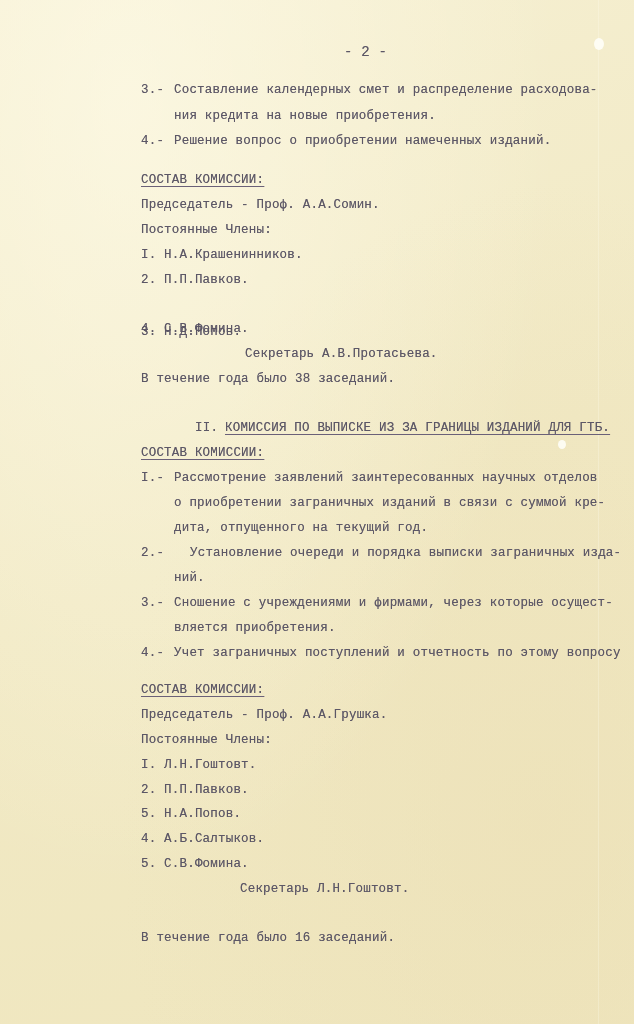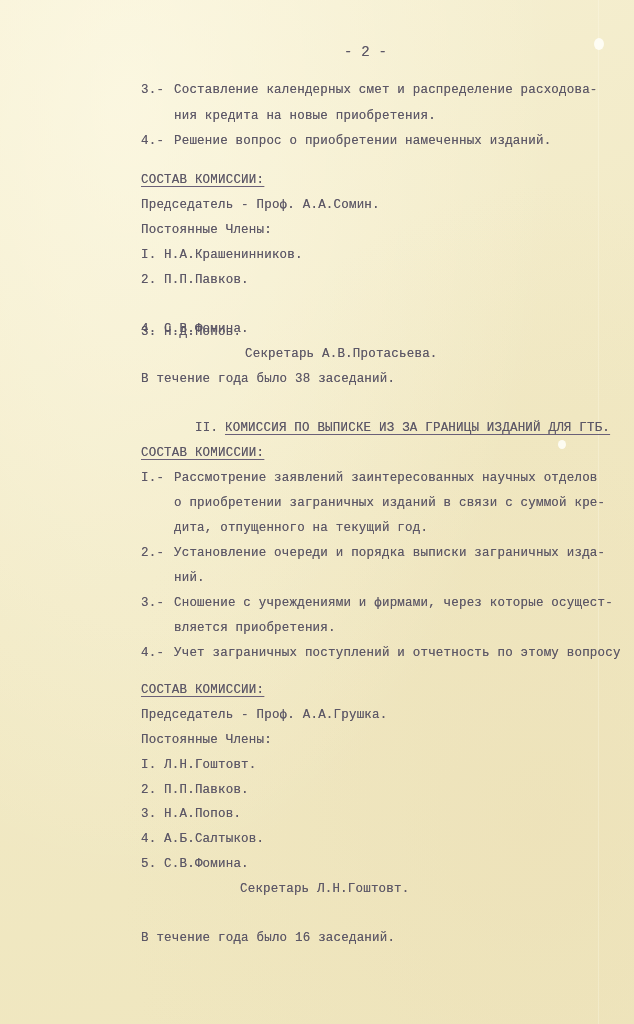--- a/index.html
+++ b/index.html
@@ -64,33 +64,33 @@
   <div class="line" style="left:195px;top:420px;">II.</div>
   <div class="line u" style="left:225px;top:420px;">КОМИССИЯ ПО ВЫПИСКЕ ИЗ ЗА ГРАНИЦЫ ИЗДАНИЙ ДЛЯ ГТБ.</div>
   <div class="line u" style="left:141px;top:445px;">СОСТАВ КОМИССИИ:</div>
 
   <div class="line" style="left:141px;top:470px;">I.-</div>
   <div class="line" style="left:174px;top:470px;">Рассмотрение заявлений заинтересованных научных отделов</div>
   <div class="line" style="left:174px;top:520px;">дита, отпущенного на текущий год.</div>
   <div class="line" style="left:174px;top:495px;">о приобретении заграничных изданий в связи с суммой кре-</div>
 
   <div class="line" style="left:141px;top:545px;">2.-</div>
-  <div class="line" style="left:174px;top:545px;">Установление очереди и порядка выписки заграничных изда-</div>
+  <div class="line" style="left:190px;top:545px;">Установление очереди и порядка выписки заграничных изда-</div>
   <div class="line" style="left:174px;top:570px;">ний.</div>
 
   <div class="line" style="left:141px;top:595px;">3.-</div>
   <div class="line" style="left:174px;top:595px;">Сношение с учреждениями и фирмами, через которые осущест-</div>
   <div class="line" style="left:174px;top:620px;">вляется приобретения.</div>
 
   <div class="line" style="left:141px;top:645px;">4.-</div>
   <div class="line" style="left:174px;top:645px;">Учет заграничных поступлений и отчетность по этому вопросу</div>
 
   <div class="line u" style="left:141px;top:682px;">СОСТАВ КОМИССИИ:</div>
   <div class="line" style="left:141px;top:707px;">Председатель - Проф. А.А.Грушка.</div>
   <div class="line" style="left:141px;top:732px;">Постоянные Члены:</div>
   <div class="line" style="left:141px;top:757px;text-align:right;">I. Л.Н.Гоштовт.</div>
   <div class="line" style="left:141px;top:782px;">2. П.П.Павков.</div>
-  <div class="line" style="left:141px;top:806px;">3. Н.А.Попов.</div>
+  <div class="line" style="left:141px;top:806px;">5. Н.А.Попов.</div>
   <div class="line" style="left:141px;top:831px;">4. А.Б.Салтыков.</div>
   <div class="line" style="left:141px;top:856px;">5. С.В.Фомина.</div>
   <div class="line" style="left:240px;top:881px;">Секретарь Л.Н.Гоштовт.</div>
   <div class="line" style="left:141px;top:930px;">В течение года было 16 заседаний.</div>
 </div>
 
 </body></html>

